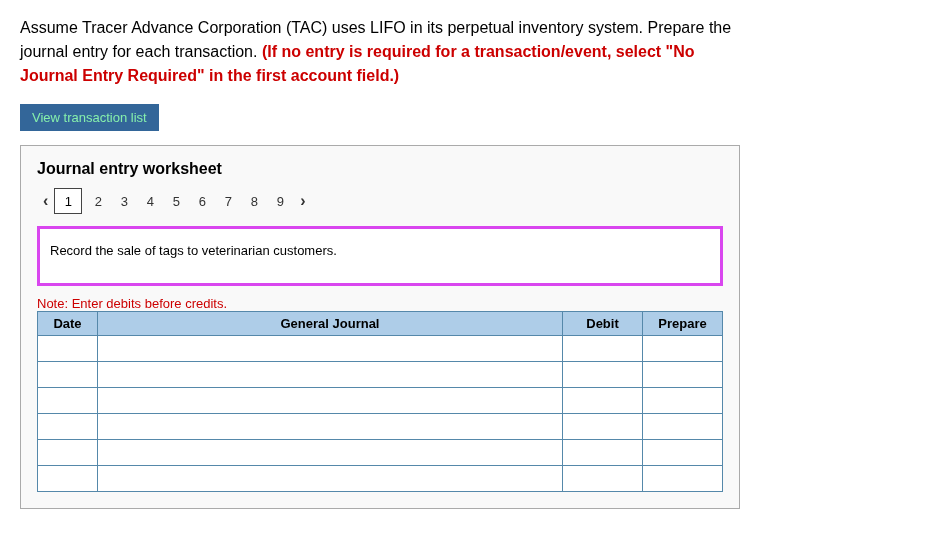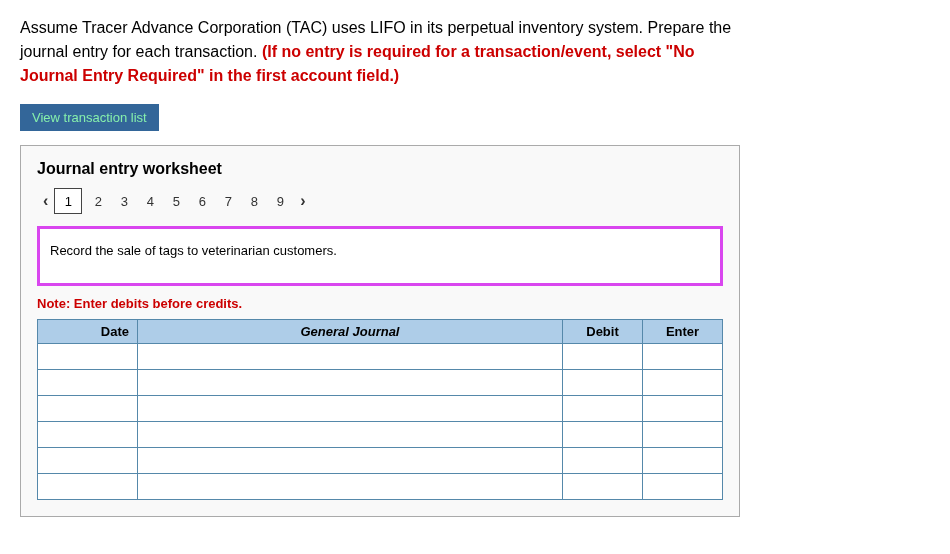--- a/index.html
+++ b/index.html
@@ -105,47 +105,45 @@
       padding: 12px 10px;
       margin-bottom: 10px;
       min-height: 60px;
       font-size: 13px;
       line-height: 1.5;
     }
 
     .note-text {
       color: #cc0000;
       font-size: 13px;
-      margin-bottom: 8px;
-      font-weight: bold;
+      margin-bottom: 0;
     }
 
     .journal-table {
       width: 100%;
       border-collapse: collapse;
       background: #fff;
     }
 
     .journal-table th {
       background-color: #aecde8;
       border: 1px solid #5588aa;
       padding: 4px 8px;
       text-align: center;
       font-weight: bold;
       font-size: 13px;
     }
 
     .journal-table th.date-col {
-      width: 100px;
-      text-align: right;
+      width: 60px;
+      text-align: center;
     }
 
     .journal-table th.journal-col {
       text-align: center;
-      font-style: italic;
     }
 
     .journal-table th.debit-col,
     .journal-table th.credit-col {
       width: 80px;
     }
 
     .journal-table td {
       border: 1px solid #5588aa;
       height: 26px;
@@ -206,21 +204,21 @@
   </div>
 
   <div class="note-text">Note: Enter debits before credits.</div>
 
   <table class="journal-table">
     <thead>
       <tr>
         <th class="date-col">Date</th>
         <th class="journal-col">General Journal</th>
         <th class="debit-col">Debit</th>
-        <th class="credit-col">Enter</th>
+        <th class="credit-col">Prepare</th>
       </tr>
     </thead>
     <tbody>
       <tr class="row-empty">
         <td class="date-cell"></td>
         <td><input type="text" style=""></td>
         <td><input type="text" style=""></td>
         <td><input type="text" style=""></td>
       </tr>
       <tr class="row-empty">

